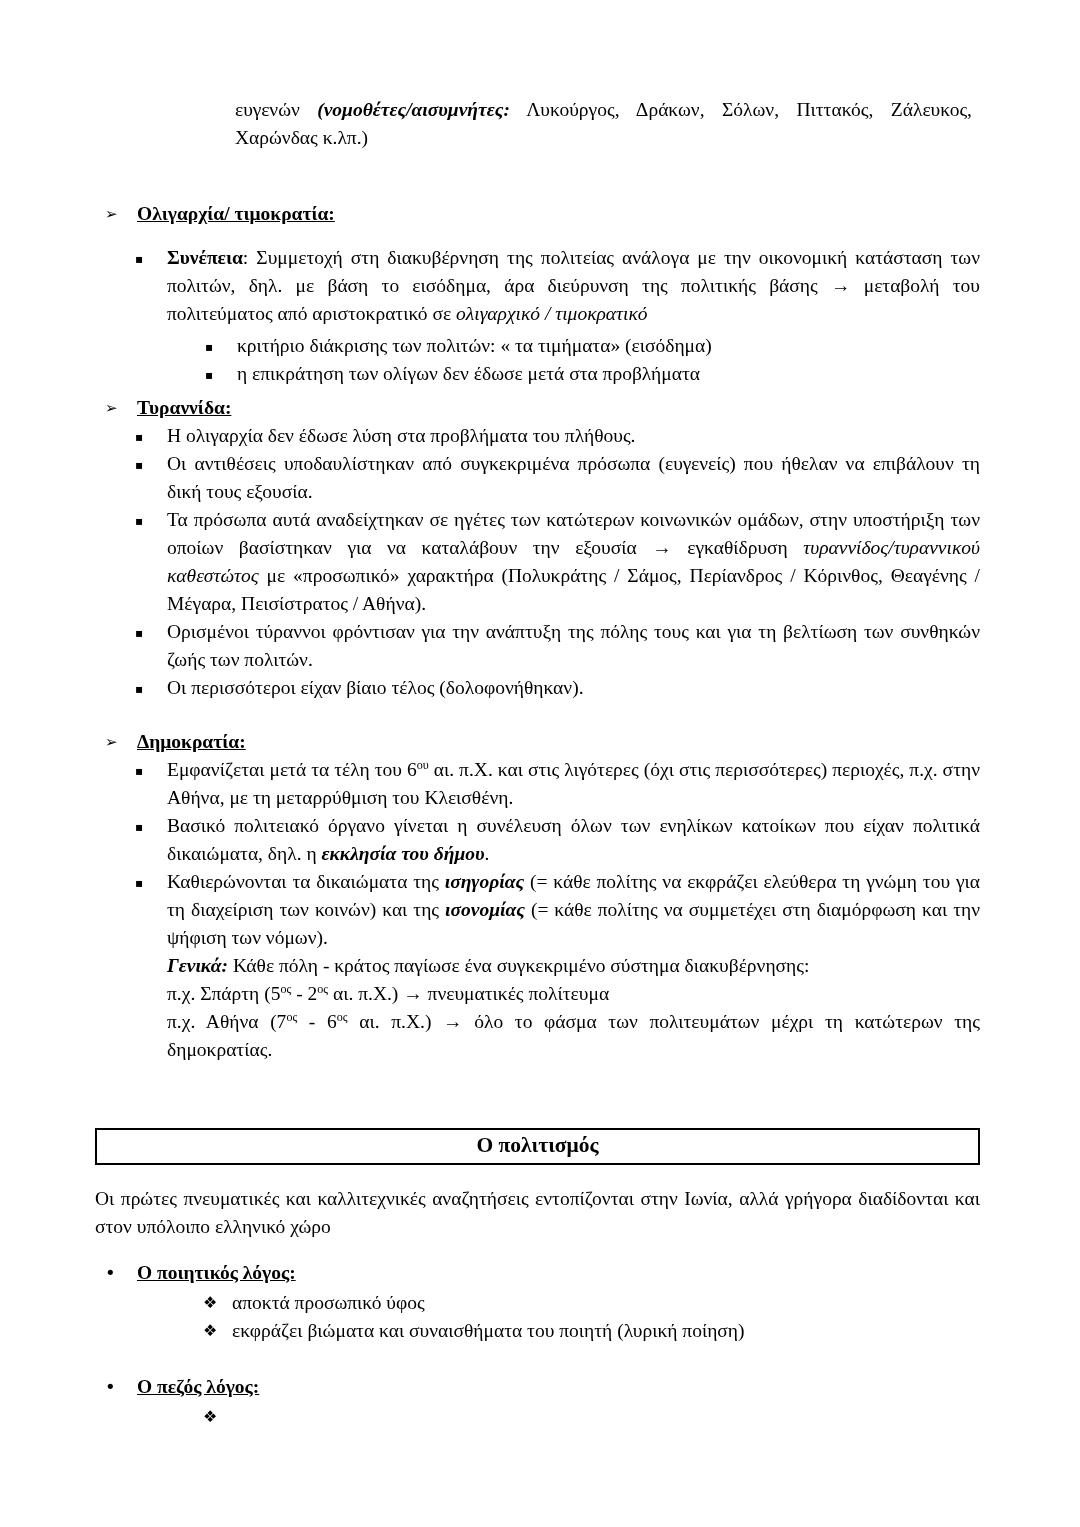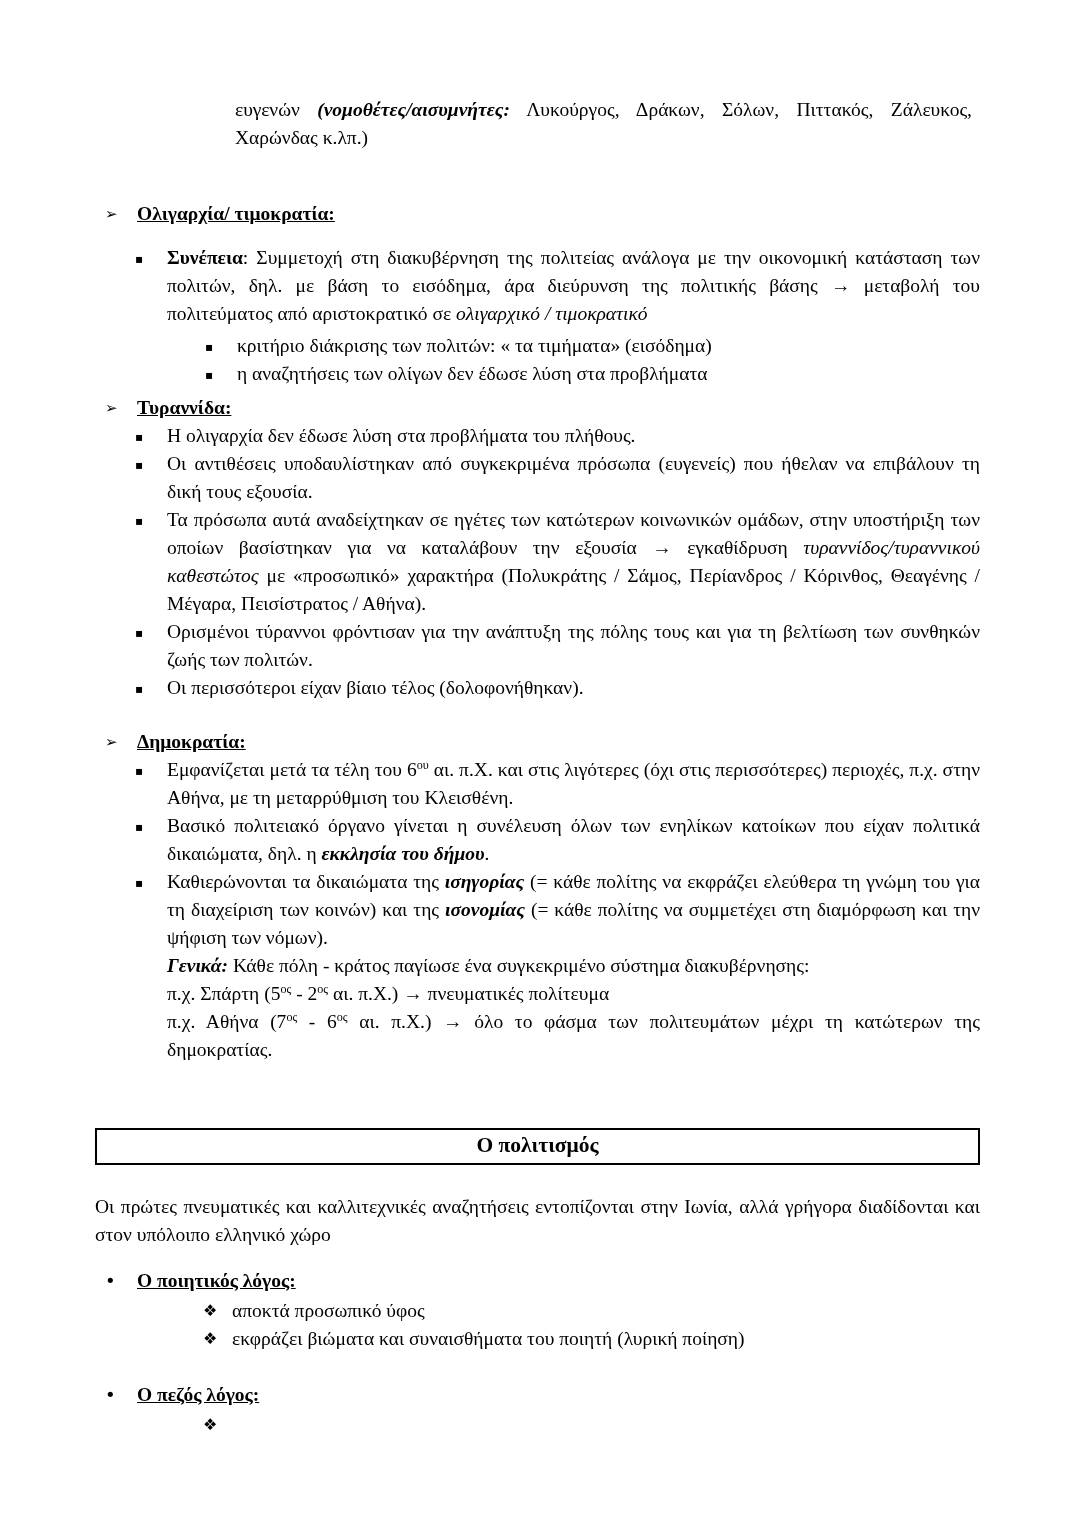--- a/index.html
+++ b/index.html
@@ -48,21 +48,21 @@
     padding:3px 10px 5px 10px;
     font-size:21.5px;
     font-weight:bold;
     text-align:center;
     margin-top:64px;
   }
   
   .mt48 { margin-top:48px; }
   .mt26 { margin-top:26px; }
   .mt28 { margin-top:28px; }
-  .mt20 { margin-top:28px; }
+  .mt20 { margin-top:20px; }
   .mt18 { margin-top:18px; }
   .mt16 { margin-top:16px; }
   .mt12 { }
   .mt6  { margin-top:6px; }
   .mt4  { margin-top:4px; }
   .mt2  { margin-top:2px; }
 </style>
 </head>
 <body>
 
@@ -79,21 +79,21 @@
     <span class="bullet b2">▪</span>
     <span><span class="rb">Συνέπεια</span><span>: Συμμετοχή στη διακυβέρνηση της πολιτείας ανάλογα με την οικονομική κατάσταση των πολιτών, δηλ. με βάση το εισόδημα, άρα διεύρυνση της πολιτικής βάσης → μεταβολή του πολιτεύματος από αριστοκρατικό σε </span><span class="ri">ολιγαρχικό / τιμοκρατικό</span></span>
   </div>
 
   <div class="li l3 mt4">
     <span class="bullet b3">▪</span>
     <span><span>κριτήριο διάκρισης των πολιτών: « τα τιμήματα» (εισόδημα)</span></span>
   </div>
   <div class="li l3">
     <span class="bullet b3">▪</span>
-    <span><span>η αναζητήσεις των ολίγων δεν έδωσε λύση στα προβλήματα</span></span>
+    <span><span>η επικράτηση των ολίγων δεν έδωσε μετά στα προβλήματα</span></span>
   </div>
 
   <div class="li l1 mt6">
     <span class="bullet b1">➢</span>
     <span><span class="rb ru">Τυραννίδα:</span></span>
   </div>
 
   <div class="li l2">
     <span class="bullet b2">▪</span>
     <span><span>Η ολιγαρχία δεν έδωσε λύση στα προβλήματα του πλήθους.</span></span>

